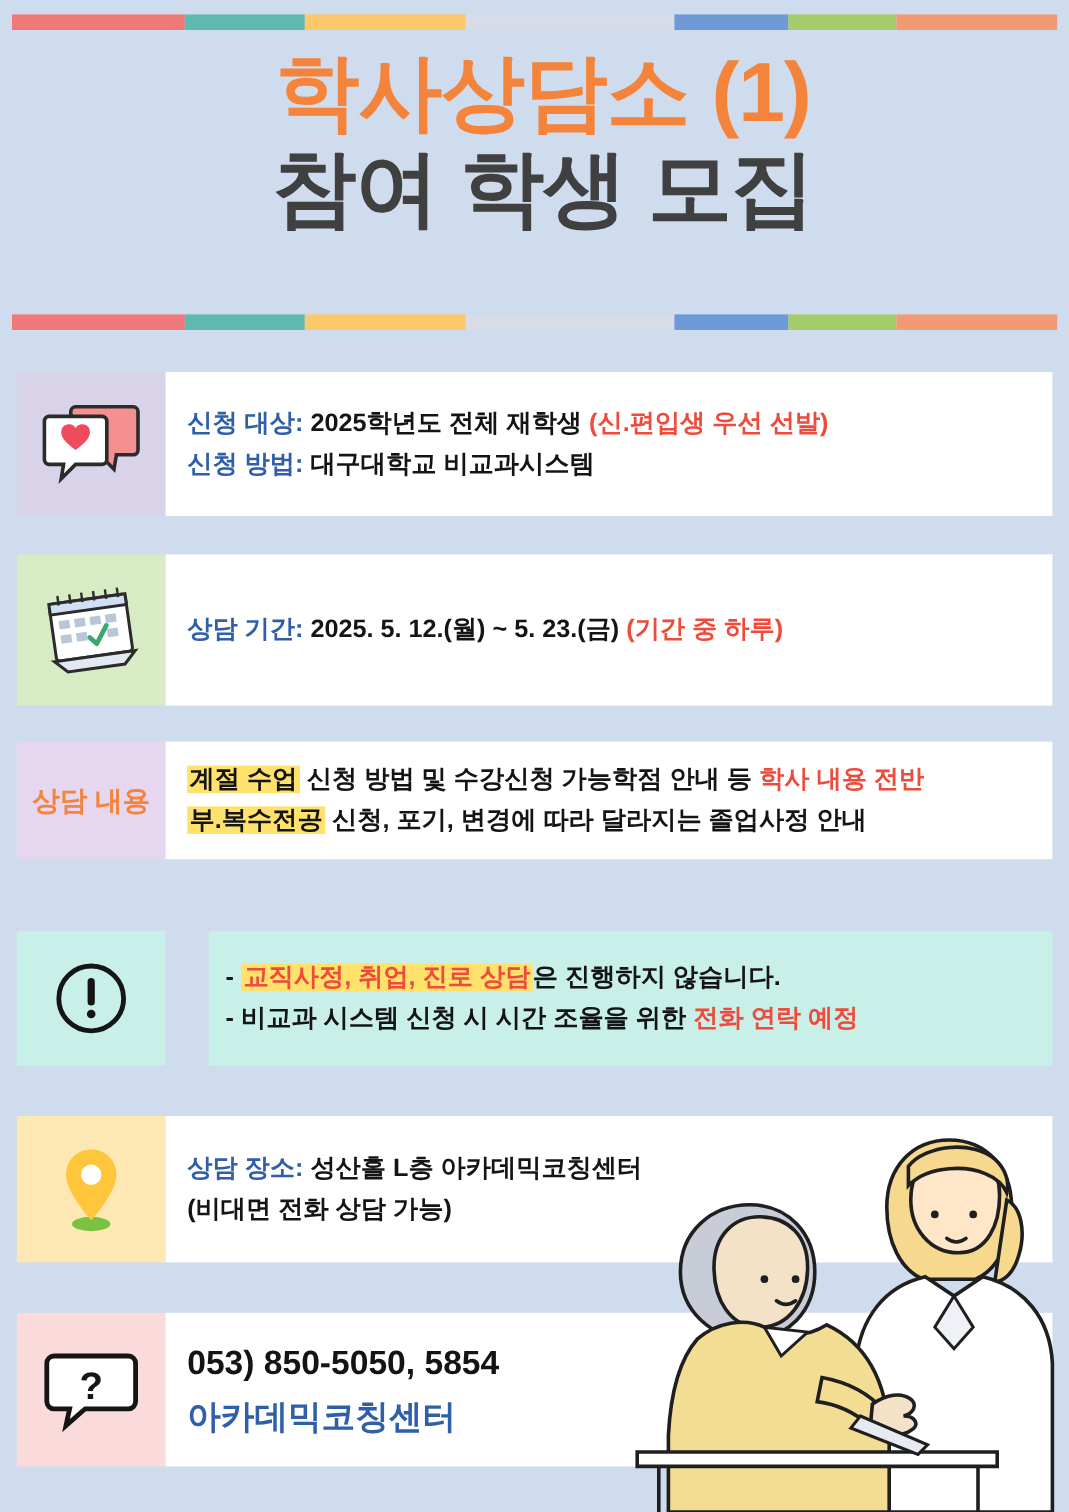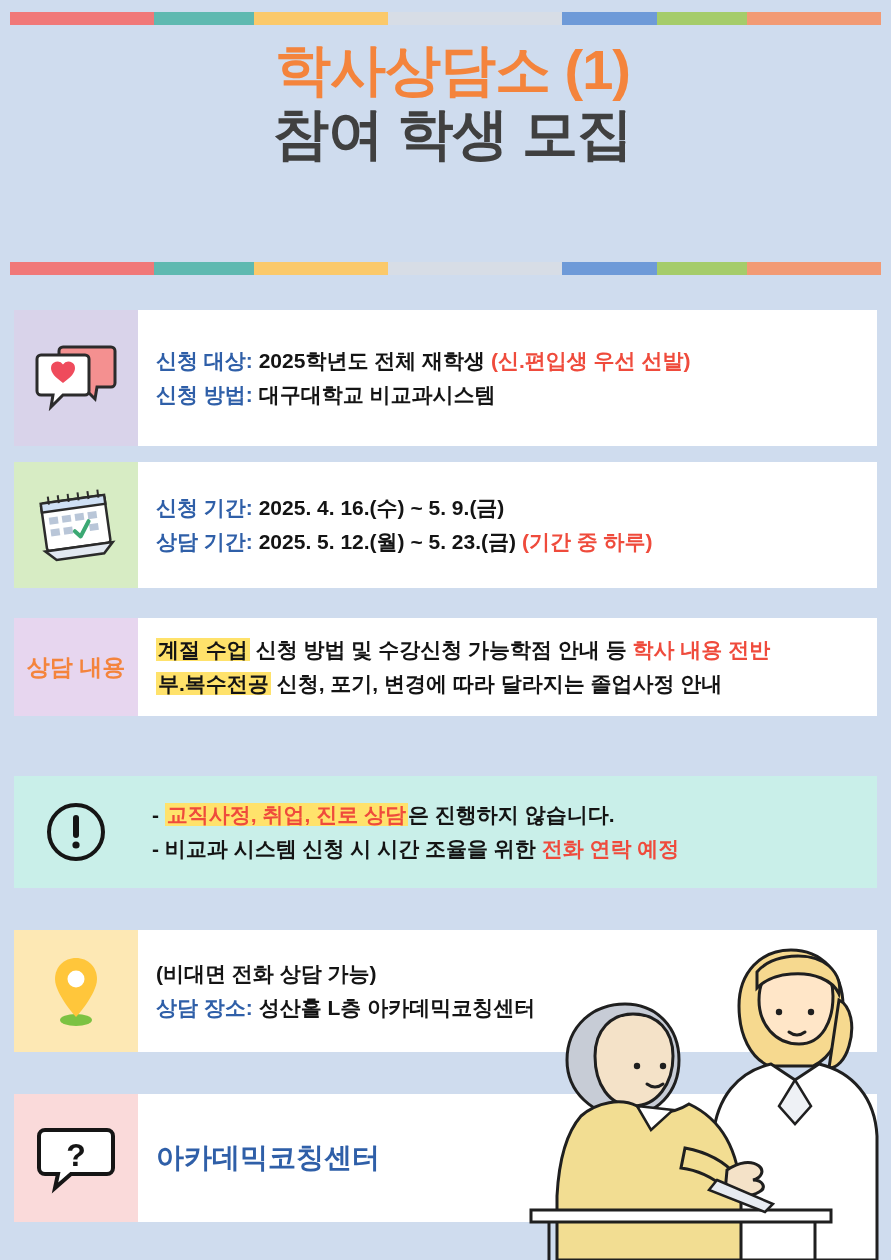--- a/index.html
+++ b/index.html
@@ -42,21 +42,21 @@
 
   
   .title-block {
     position: absolute;
     top: 38px;
     left: 0;
     width: 891px;
     text-align: center;
   }
   .title-line {
-    font-size: 56px;
+    font-size: 70px;
     font-weight: bold;
     letter-spacing: -1px;
     line-height: 1.14;
     font-family: "Liberation Sans", sans-serif;
     padding-left: 14px;
   }
   .title-line.l1 { color: #f4843c; }
   .title-line.l2 { color: #404040; }
 
   
@@ -93,36 +93,36 @@
   }
   .blue { color: #2f5fa8; }
   .red { color: #ef4b3c; }
   .dark { color: #141414; }
   .hl-yellow {
     background: #ffe26b;
     padding: 0 2px;
   }
 
   
-  #row1 { top: 310px; height: 136px; }
+  #row1 { top: 310px; height: 120px; }
   #row1 .icon-cell { background: #d9d3ea; }
   
   #row2 { top: 462px; height: 126px; }
   #row2 .icon-cell { background: #d7ecc4; }
   
   #row3 { top: 618px; height: 98px; }
   #row3 .icon-cell { background: #e7d6ef; }
   #row3 .icon-cell .label {
     font-size: 23px;
     font-weight: bold;
     color: #f4843c;
     white-space: nowrap;
   }
   
-  #row4 { top: 776px; height: 112px; }
+  #row4 { top: 776px; height: 112px; gap: 36px; }
   #row4 .icon-cell { background: #c9efe9; }
   #row4 .text-cell { background: #c9efe9; padding-left: 14px; }
   
   #row5 { top: 930px; height: 122px; }
   #row5 .icon-cell { background: #fde8b4; }
   
   #row6 { top: 1094px; height: 128px; }
   #row6 .icon-cell { background: #fadada; }
   #row6 .line { font-size: 28px; }
 
@@ -210,24 +210,20 @@
               <rect x="35" y="43" width="9" height="7"></rect>
               <rect x="61" y="43" width="9" height="7"></rect>
           </g>
           <path d="M46 48 l5 6 10 -14" stroke="#3ba873" stroke-width="4" fill="none" stroke-linecap="round" stroke-linejoin="round"></path>
           <path d="M14 64 h68 l-10 10 h-48 z" fill="#e3e9f2" stroke="#2b2b2b" stroke-width="2.5"></path>
         </g>
       </svg>
     </div>
     <div class="text-cell">
       <div class="line">
-        <span class="blue">신청 기간:</span>
-        <span class="dark">2025. 4. 16.(수) ~ 5. 9.(금)</span>
-      </div>
-      <div class="line">
         <span class="blue">상담 기간:</span>
         <span class="dark">2025. 5. 12.(월) ~ 5. 23.(금)</span>
         <span class="red">(기간 중 하루)</span>
       </div>
     </div>
   </div>
 
   <div class="row" id="row3">
     <div class="icon-cell">
       <span class="label">상담 내용</span>
@@ -265,37 +261,40 @@
   <div class="row" id="row5">
     <div class="icon-cell">
       <svg width="64" height="78" viewBox="0 0 64 78">
         <ellipse cx="32" cy="68" rx="16" ry="6" fill="#7cc242"></ellipse>
         <path d="M32 6 c-12 0 -21 9 -21 21 c0 15 21 38 21 38 c0 0 21 -23 21 -38 c0 -12 -9 -21 -21 -21 z" fill="#ffc63b"></path>
         <circle cx="32" cy="27" r="8.5" fill="#ffffff"></circle>
       </svg>
     </div>
     <div class="text-cell">
       <div class="line">
-        <span class="dark">(비대면 전화 상담 가능)</span>
-      </div>
-      <div class="line">
         <span class="blue">상담 장소:</span>
         <span class="dark">성산홀 L층 아카데믹코칭센터</span>
+      </div>
+      <div class="line">
+        <span class="dark">(비대면 전화 상담 가능)</span>
       </div>
     </div>
   </div>
 
   <div class="row" id="row6">
     <div class="icon-cell">
       <svg width="86" height="72" viewBox="0 0 86 72">
         <path d="M12 8 h62 a6 6 0 0 1 6 6 v32 a6 6 0 0 1 -6 6 h-36 l-16 14 3 -14 h-13 a6 6 0 0 1 -6 -6 v-32 a6 6 0 0 1 6 -6 z" fill="#ffffff" stroke="#151515" stroke-width="4"></path>
         <text x="43" y="44" font-family="'Liberation Sans', sans-serif" font-size="32" font-weight="bold" fill="#151515" text-anchor="middle">?</text>
       </svg>
     </div>
     <div class="text-cell">
+      <div class="line">
+        <span class="dark">053) 850-5050, 5854</span>
+      </div>
       <div class="line">
         <span class="blue">아카데믹코칭센터</span>
       </div>
     </div>
   </div>
 
   <div class="illus">
     <svg width="420" height="380" viewBox="0 0 420 380">
 
       <g>

